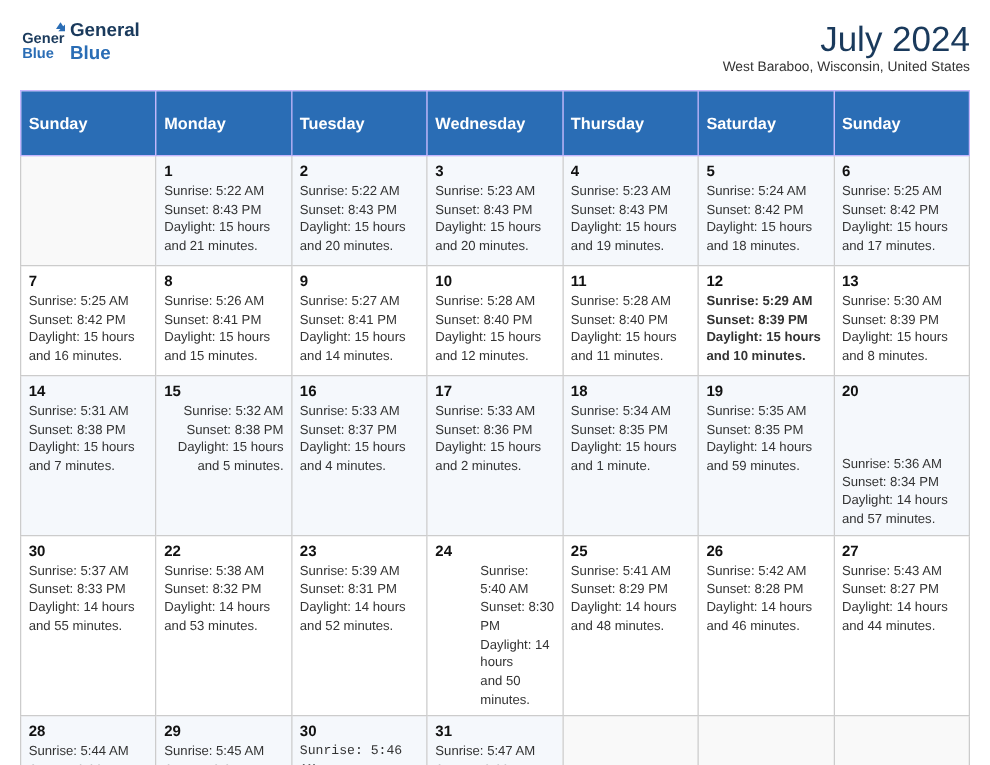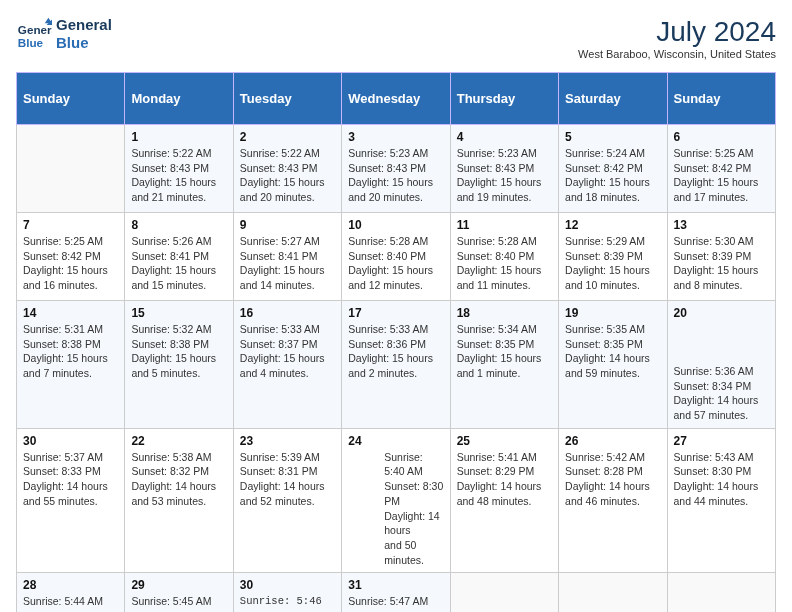--- a/index.html
+++ b/index.html
@@ -192,21 +192,21 @@
         </td>
         <td>
           <span class="day-number">11</span>
           <div class="day-info" style="white-space: pre-line;">Sunrise: 5:28 AM
 Sunset: 8:40 PM
 Daylight: 15 hours
 and 11 minutes.</div>
         </td>
         <td>
           <span class="day-number">12</span>
-          <div class="day-info" style="white-space: pre-line;">Sunrise: 5:29 AM
+          <div class="day-info" style="white-space: pre-line; font-weight: bold;">Sunrise: 5:29 AM
 Sunset: 8:39 PM
 Daylight: 15 hours
 and 10 minutes.</div>
         </td>
         <td>
           <span class="day-number">13</span>
           <div class="day-info" style="white-space: pre-line;">Sunrise: 5:30 AM
 Sunset: 8:39 PM
 Daylight: 15 hours
 and 8 minutes.</div>
@@ -215,21 +215,21 @@
       <tr>
         <td>
           <span class="day-number">14</span>
           <div class="day-info" style="white-space: pre-line;">Sunrise: 5:31 AM
 Sunset: 8:38 PM
 Daylight: 15 hours
 and 7 minutes.</div>
         </td>
         <td>
           <span class="day-number">15</span>
-          <div class="day-info" style="white-space: pre-line;">Sunrise: 5:32 AM
+          <div class="day-info" style="white-space: pre-line; text-align: right;">Sunrise: 5:32 AM
 Sunset: 8:38 PM
 Daylight: 15 hours
 and 5 minutes.</div>
         </td>
         <td>
           <span class="day-number">16</span>
           <div class="day-info" style="white-space: pre-line;">Sunrise: 5:33 AM
 Sunset: 8:37 PM
 Daylight: 15 hours
 and 4 minutes.</div>
@@ -302,21 +302,21 @@
         <td>
           <span class="day-number">26</span>
           <div class="day-info" style="white-space: pre-line;">Sunrise: 5:42 AM
 Sunset: 8:28 PM
 Daylight: 14 hours
 and 46 minutes.</div>
         </td>
         <td>
           <span class="day-number">27</span>
           <div class="day-info" style="white-space: pre-line;">Sunrise: 5:43 AM
-Sunset: 8:30 PM
+Sunset: 8:27 PM
 Daylight: 14 hours
 and 44 minutes.</div>
         </td>
       </tr>
       <tr>
         <td>
           <span class="day-number">28</span>
           <div class="day-info" style="white-space: pre-line;">Sunrise: 5:44 AM
 Sunset: 8:26 PM
 Daylight: 14 hours

